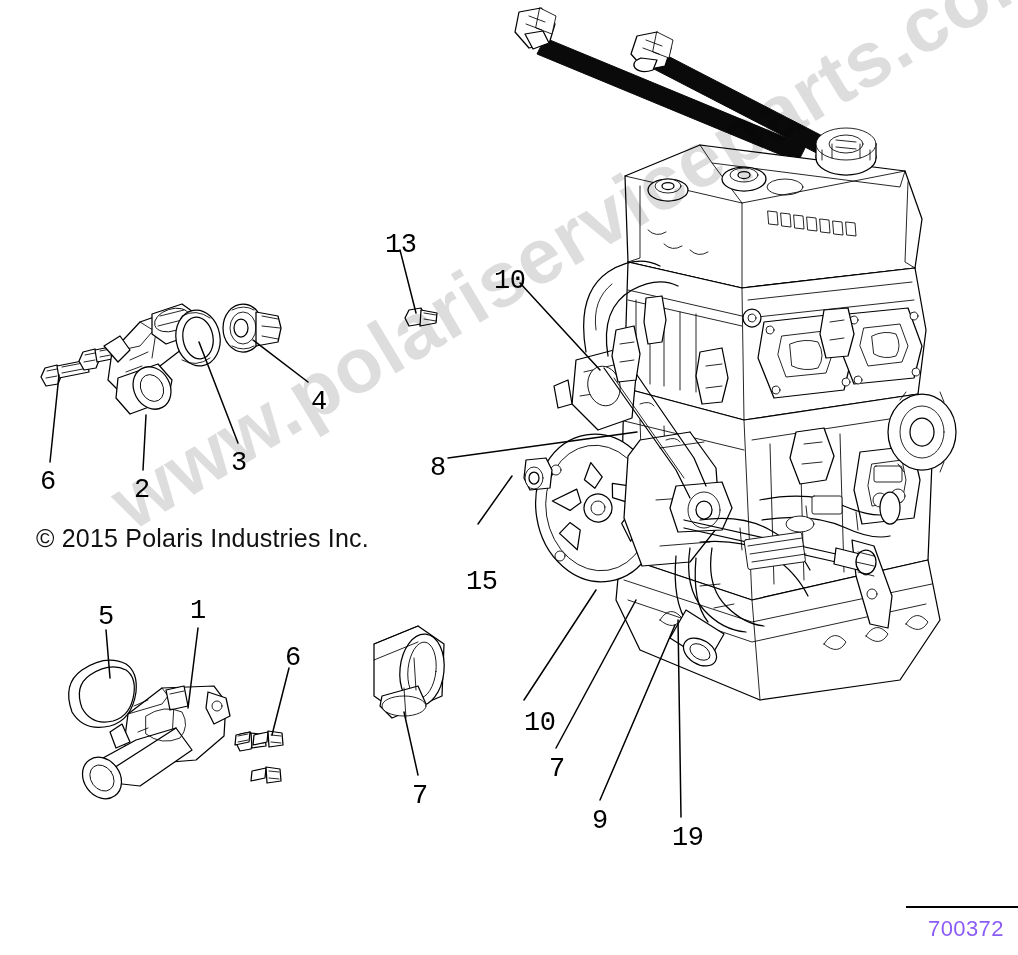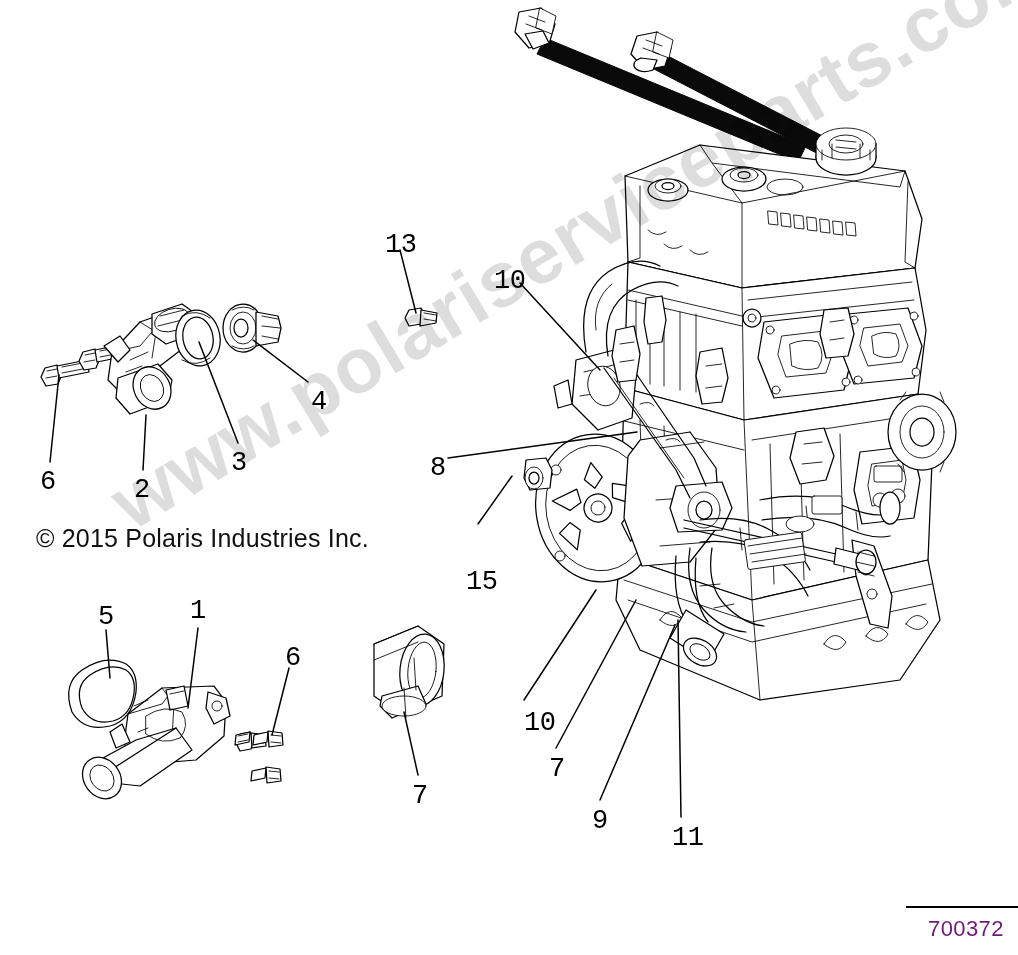--- a/index.html
+++ b/index.html
@@ -32,21 +32,21 @@
     letter-spacing:0.2px;
     white-space:nowrap;
     color:#111;
   }
   #partnumber{
     position:absolute;
     left:928px; top:916px;
     font-family:"Liberation Sans",sans-serif;
     font-size:22px;
     letter-spacing:0.4px;
-    color:#701a75;
+    color:#8b5cf6;
     white-space:nowrap;
   }
   #footer-rule{
     position:absolute;
     left:906px; top:906px; width:112px; height:2px;
     background:#000;
   }
   #watermark{
     position:absolute;
     left:95px; top:470px;
@@ -470,21 +470,21 @@
       <div class="callout" style="left: 134px; top: 477px;">2</div>
       <div class="callout" style="left: 231px; top: 450px;">3</div>
       <div class="callout" style="left: 311px; top: 389px;">4</div>
       <div class="callout" style="left: 98px; top: 604px;">5</div>
       <div class="callout" style="left: 40px; top: 469px;">6</div>
       <div class="callout" style="left: 285px; top: 645px;">6</div>
       <div class="callout" style="left: 549px; top: 756px;">7</div>
       <div class="callout" style="left: 430px; top: 455px;">8</div>
       <div class="callout" style="left: 592px; top: 808px;">9</div>
       <div class="callout" style="left: 524px; top: 710px;">10</div>
-      <div class="callout" style="left: 672px; top: 825px;">11</div>
+      <div class="callout" style="left: 672px; top: 825px;">19</div>
       <div class="callout" style="left: 494px; top: 268px;">10</div>
       <div class="callout" style="left: 385px; top: 232px;">13</div>
       <div class="callout" style="left: 412px; top: 783px;">7</div>
       <div class="callout" style="left: 466px; top: 533px; margin-top: 36px;">15</div>
     </div>
 
   <div id="watermark">www.polariserviceparts.com</div>
 
   <div id="copyright">© 2015 Polaris Industries Inc.</div>
 

